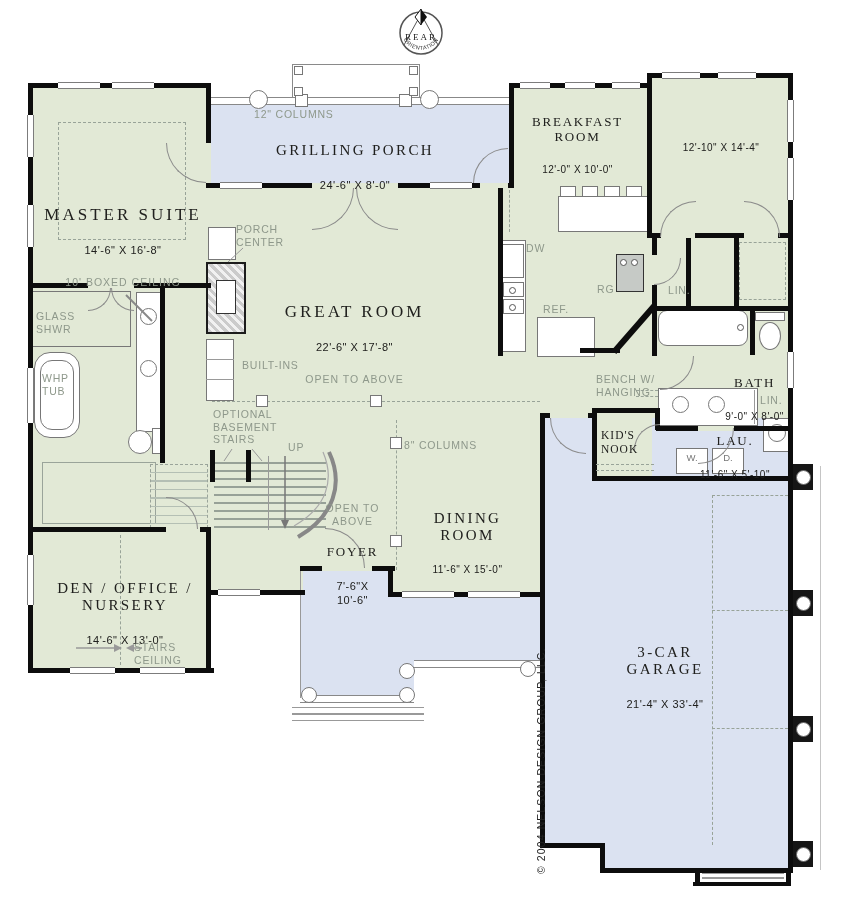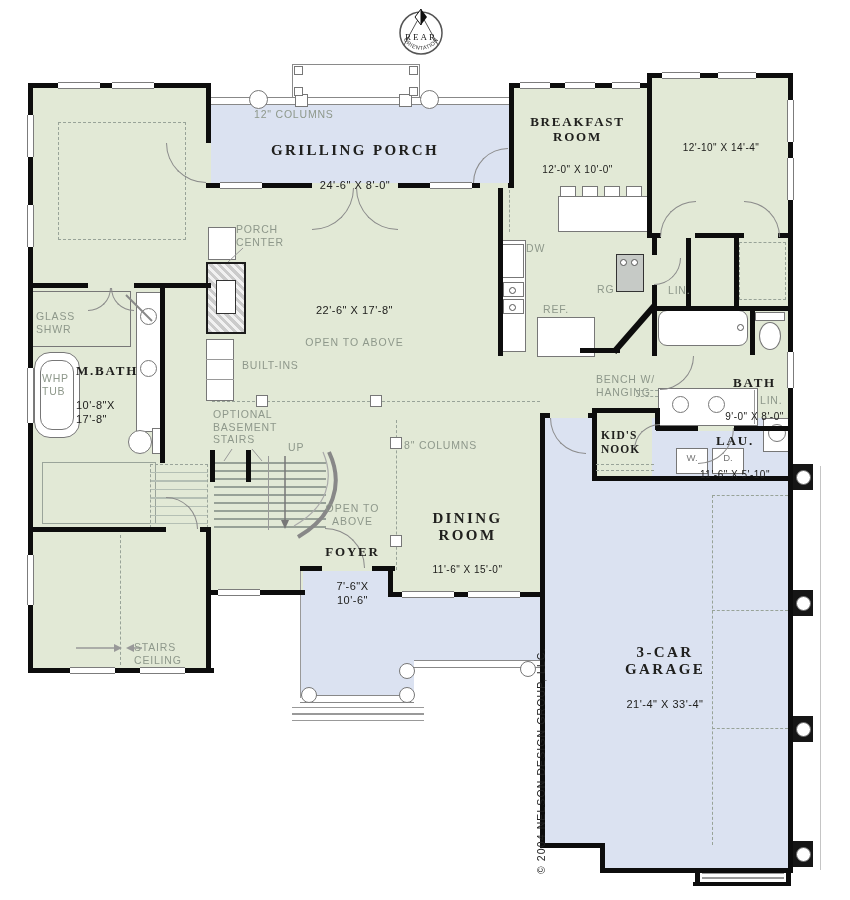--- a/index.html
+++ b/index.html
@@ -30,21 +30,21 @@
   .line{position:absolute;background:#999;}
   .rail{position:absolute;height:8px;background:#fff;border-top:1.4px solid #888;border-bottom:1.4px solid #888;box-sizing:border-box;}
   .steps{position:absolute;background:linear-gradient(#fff 0 42%,#999 42% 56%,#fff 56%);border-top:1.2px solid #999;border-bottom:1.2px solid #999;box-sizing:border-box;}
   .treads{position:absolute;background:repeating-linear-gradient(180deg,rgba(0,0,0,0) 0 6.5px,#97a197 6.5px 8px);}
   .treads.opt{background:repeating-linear-gradient(180deg,rgba(0,0,0,0) 0 7px,#b4bfb4 7px 8.5px);border:1.3px dashed #9aa49a;box-sizing:border-box;}
   .gpost{position:absolute;width:20px;height:26px;background:#161616;display:flex;align-items:center;justify-content:center;}
   .gpost span{width:13px;height:13px;background:#fff;border:1px solid #666;border-radius:50%;}
   .fireplace{position:absolute;background:repeating-linear-gradient(45deg,#cbcbcb 0 3px,#f1f1f1 3px 6px);border:2px solid #1c1c1c;box-sizing:border-box;}
   .label{position:absolute;white-space:pre-line;text-align:center;color:#20201e;z-index:8;}
   .label.leftal{text-align:left;}
-  .rname{font-family:"Liberation Serif",serif;font-weight:700;letter-spacing:2.4px;line-height:1.12;font-size:15px;}
+  .rname{font-family:"Liberation Serif",serif;font-weight:400;letter-spacing:2.4px;line-height:1.12;font-size:15px;}
   .rname.lg{font-size:17px;letter-spacing:3px;}
   .rname.sm{font-size:13px;letter-spacing:1.8px;}
   .rname.xs{font-size:11.5px;letter-spacing:1px;line-height:1.2;}
   .rdims{font-size:11px;letter-spacing:0.5px;line-height:1.3;margin-top:1px;}
   .rdims.sm{font-size:10px;}
   .rnote{color:#8e988b;font-size:10.5px;letter-spacing:1px;line-height:1.2;margin-top:1px;}
   .ann{position:absolute;color:#8e988b;font-size:10.5px;letter-spacing:0.8px;white-space:pre-line;line-height:1.2;text-align:left;z-index:8;}
   .wdlabel{width:100%;text-align:center;color:#777;font-size:9.5px;margin-top:3px;display:block;}
   .copyright{position:absolute;left:547px;top:862px;transform:rotate(-90deg);transform-origin:left bottom;font-size:10.5px;color:#222;letter-spacing:1.1px;white-space:nowrap;z-index:8;}
   svg.overlay{position:absolute;left:0;top:0;z-index:7;pointer-events:none;}
@@ -132,40 +132,41 @@
   <div class="fill white" style="left:543px;top:845px;width:57px;height:28px"></div>
   <div class="fill white" style="left:414px;top:668px;width:129px;height:36px"></div>
   <div class="fill white" style="left:700px;top:868px;width:86px;height:14px"></div>
   <div class="line" style="left:702px;top:872px;width:82px;height:2px"></div>
   <div class="line" style="left:702px;top:877px;width:82px;height:2px"></div>
   <div class="line" style="left:820px;top:466px;width:1px;height:404px;background:#c5c5c5"></div>
 
   <div class="dashrect" style="left:58px;top:122px;width:128px;height:118px"></div>
   <div class="dashrect" style="left:739px;top:242px;width:47px;height:58px"></div>
 
+  <div class="label" style="left:38px;top:187px;width:170px">
+    <div class="rname lg">MASTER SUITE</div>
+    <div class="rdims">14'-6" X 16'-8"</div>
+    <div class="rnote">10' BOXED CEILING</div>
+  </div>
   <div class="label" style="left:270px;top:124px;width:170px">
     <div class="rname">GRILLING PORCH</div>
     <div class="rdims">24'-6" X 8'-0"</div>
   </div>
   <div class="label" style="left:515px;top:97px;width:125px">
     <div class="rname sm">BREAKFAST
 ROOM</div>
     <div class="rdims sm">12'-0" X 10'-0"</div>
   </div>
   <div class="label" style="left:652px;top:122px;width:138px">
     <div class="rdims sm">12'-10" X 14'-4"</div>
   </div>
   <div class="label" style="left:262px;top:284px;width:185px">
+    <div class="rname lg">GREAT ROOM</div>
     <div class="rdims">22'-6" X 17'-8"</div>
     <div class="rnote">OPEN TO ABOVE</div>
-  </div>
-  <div class="label leftal" style="left:76px;top:346px;width:72px">
-    <div class="rname sm">M.BATH</div>
-    <div class="rdims">10'-8"X
-17'-8"</div>
   </div>
   <div class="label" style="left:702px;top:358px;width:105px">
     <div class="rname sm">BATH</div>
     <div class="rdims sm">9'-0" X 8'-0"</div>
   </div>
   <div class="label" style="left:685px;top:416px;width:100px">
     <div class="rname sm">LAU.</div>
     <div class="rdims sm">11'-6" X 5'-10"</div>
   </div>
   <div class="label leftal" style="left:601px;top:411px;width:55px">
@@ -176,20 +177,25 @@
     <div class="rnote">OPEN TO
 ABOVE</div>
     <div class="rname sm">FOYER</div>
     <div class="rdims">7'-6"X
 10'-6"</div>
   </div>
   <div class="label" style="left:410px;top:492px;width:115px">
     <div class="rname">DINING
 ROOM</div>
     <div class="rdims sm">11'-6" X 15'-0"</div>
+  </div>
+  <div class="label" style="left:45px;top:562px;width:160px">
+    <div class="rname">DEN / OFFICE /
+NURSERY</div>
+    <div class="rdims">14'-6" X 13'-0"</div>
   </div>
   <div class="label" style="left:600px;top:626px;width:130px">
     <div class="rname">3-CAR
 GARAGE</div>
     <div class="rdims">21'-4" X 33'-4"</div>
   </div>
 
   <div class="ann" style="left:254px;top:108px">12" COLUMNS</div>
   <div class="ann" style="left:404px;top:439px">8" COLUMNS</div>
   <div class="ann" style="left:236px;top:223px">PORCH

